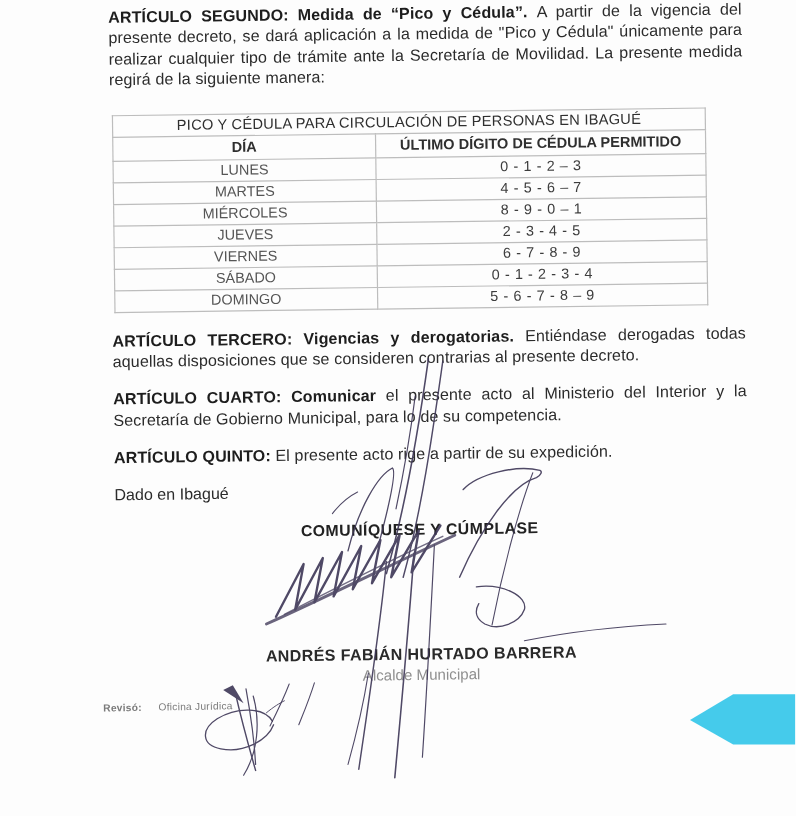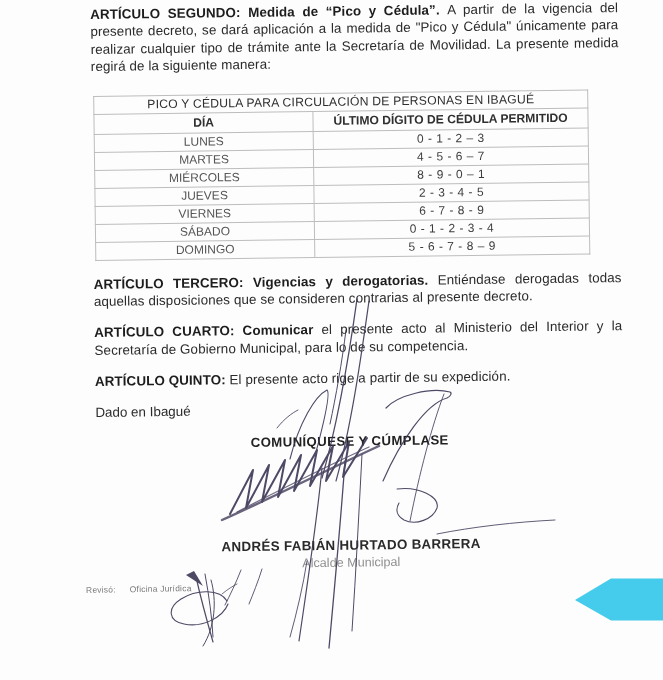--- a/index.html
+++ b/index.html
@@ -41,21 +41,21 @@
     letter-spacing:0.4px;color:#222;line-height:17.4px;
   }
   .signer{margin:88px 20px 0 0;text-align:center;}
   .signer-name{font-weight:bold;font-size:13.4px;letter-spacing:0.3px;color:#2a2a2a;line-height:16px;}
   .signer-title{font-size:12.6px;color:#8f8f8f;margin-top:2px;line-height:14px;}
 
   .reviso{
     position:absolute;left:86px;top:584px;font-size:8.5px;color:#7a7a7a;
     transform:rotate(-1deg);letter-spacing:0.2px;
   }
-  .reviso .lbl{margin-right:14px;}
+  .reviso .lbl{margin-right:14px;font-weight:bold;}
 
   svg.overlay{position:absolute;left:0;top:0;width:663px;height:680px;pointer-events:none;}
 </style>
 </head>
 <body>
 
 <div class="page">
 
   <div class="content">
 

